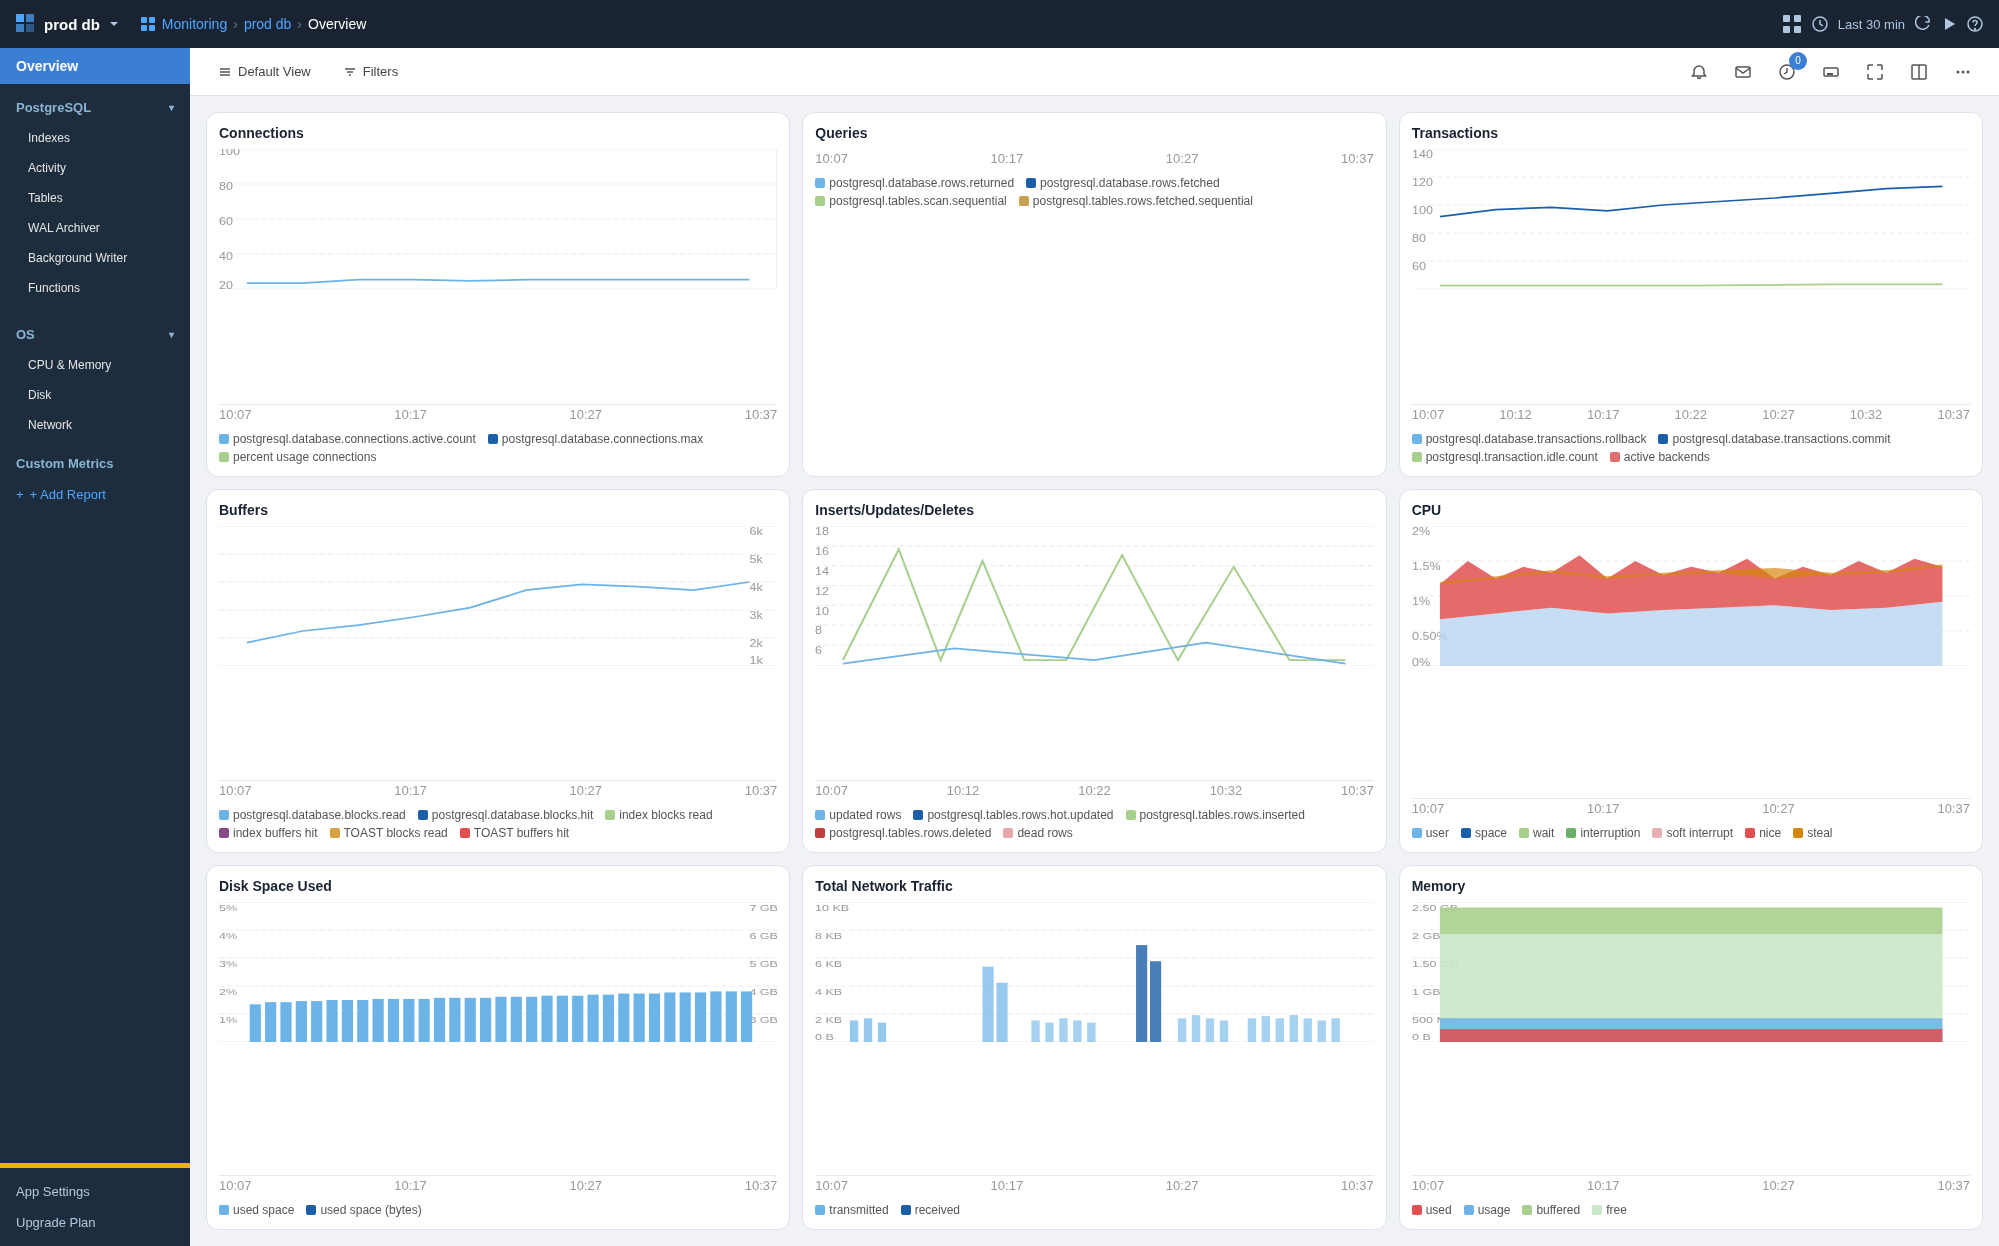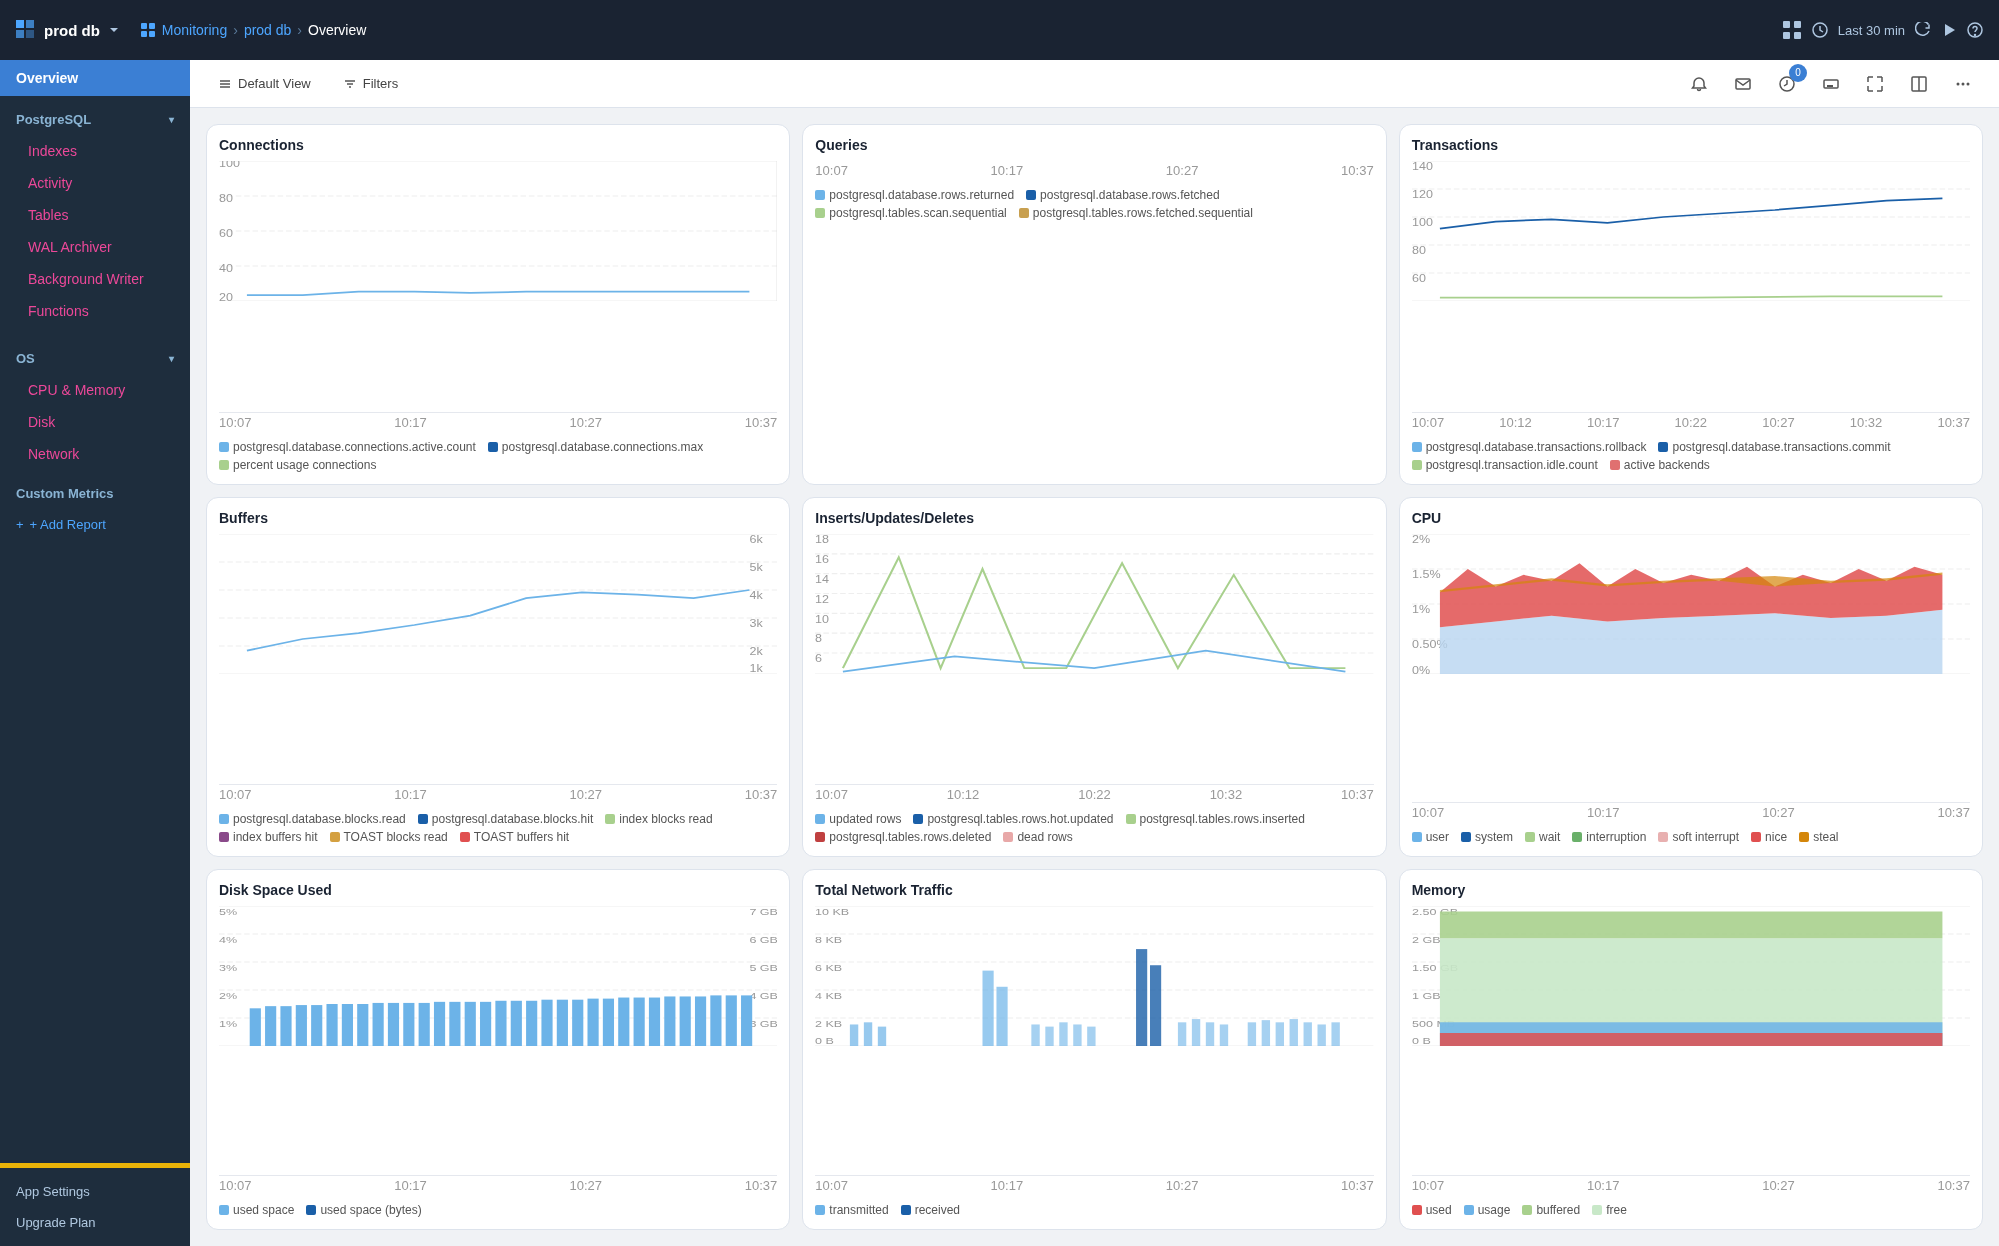--- a/index.html
+++ b/index.html
@@ -1,39 +1,39 @@
 <!DOCTYPE html>
 <html><head>
   <meta charset="utf-8">
   <style>
     * { box-sizing: border-box; margin: 0; padding: 0; }
     body { font-family: -apple-system, BlinkMacSystemFont, 'Segoe UI', sans-serif; background: #f0f2f5; display: flex; flex-direction: column; height: 100vh; overflow: hidden; }
 
     
-    .topbar { background: #1a2332; color: #fff; display: flex; align-items: center; padding: 0 16px; height: 60px; flex-shrink: 0; text-align: center; }
+    .topbar { background: #1a2332; color: #fff; display: flex; align-items: center; padding: 0 16px; height: 48px; flex-shrink: 0; text-align: center; }
     .topbar-left { display: flex; align-items: center; gap: 8px; }
     .db-name { font-size: 15px; font-weight: 600; color: #fff; }
     .topbar-breadcrumb { display: flex; align-items: center; gap: 6px; font-size: 14px; margin-left: 20px; }
     .breadcrumb-monitoring { color: #4da6ff; }
     .breadcrumb-sep { color: #5a7a9a; }
     .breadcrumb-db { color: #4da6ff; }
     .breadcrumb-page { color: #fff; }
     .topbar-spacer { flex: 1; }
     .topbar-right { display: flex; align-items: center; gap: 10px; font-size: 13px; color: #aec6e0; }
     .topbar-icon { width: 20px; height: 20px; display: flex; align-items: center; justify-content: center; cursor: pointer; }
 
     
     .main-layout { display: flex; flex: 1; overflow: hidden; }
 
     
     .sidebar { background: #1e2d3d; width: 190px; flex-shrink: 0; display: flex; flex-direction: column; overflow-y: auto; }
     .sidebar-overview { background: #3b7fd4; color: #fff; padding: 10px 16px; font-size: 14px; font-weight: 600; cursor: pointer; }
     .sidebar-section { padding: 8px 0; }
     .sidebar-section-header { display: flex; align-items: center; justify-content: space-between; padding: 8px 16px; color: #8ab4d4; font-size: 13px; font-weight: 600; cursor: pointer; }
-    .sidebar-item { padding: 8px 16px 8px 28px; color: #ec4899; font-size: 14px; cursor: pointer; }
+    .sidebar-item { padding: 8px 16px 8px 28px; color: #e5e5e5; font-size: 12px; cursor: pointer; }
     .sidebar-section-header2 { display: flex; align-items: center; justify-content: space-between; padding: 8px 16px; color: #8ab4d4; font-size: 13px; font-weight: 600; cursor: pointer; }
     .sidebar-add { padding: 8px 16px; color: #4da6ff; font-size: 13px; cursor: pointer; display: flex; align-items: center; gap: 4px; }
     .sidebar-bottom { margin-top: auto; border-top: 5px solid #eab308; padding: 8px 0; }
     .sidebar-bottom-item { padding: 8px 16px; color: #b0c8e0; font-size: 13px; cursor: pointer; }
 
     
     .content { flex: 1; overflow-y: auto; display: flex; flex-direction: column; }
 
     
     .toolbar { background: #fff; border-bottom: 1px solid #dde3ec; display: flex; align-items: center; padding: 0 20px; height: 48px; flex-shrink: 0; justify-content: space-between; }
@@ -496,21 +496,21 @@
             <span>10:27</span>
             <span>10:37</span>
         </div>
         <div class="chart-legend">
           <div class="legend-item">
               <div class="legend-dot" style="background:#6cb3e8"></div>
               <span>user</span>
             </div>
           <div class="legend-item">
               <div class="legend-dot" style="background:#1a5fa8"></div>
-              <span>system</span>
+              <span>space</span>
             </div>
           <div class="legend-item">
               <div class="legend-dot" style="background:#a8d08d"></div>
               <span>wait</span>
             </div>
           <div class="legend-item">
               <div class="legend-dot" style="background:#6ab06a"></div>
               <span>interruption</span>
             </div>
           <div class="legend-item">

